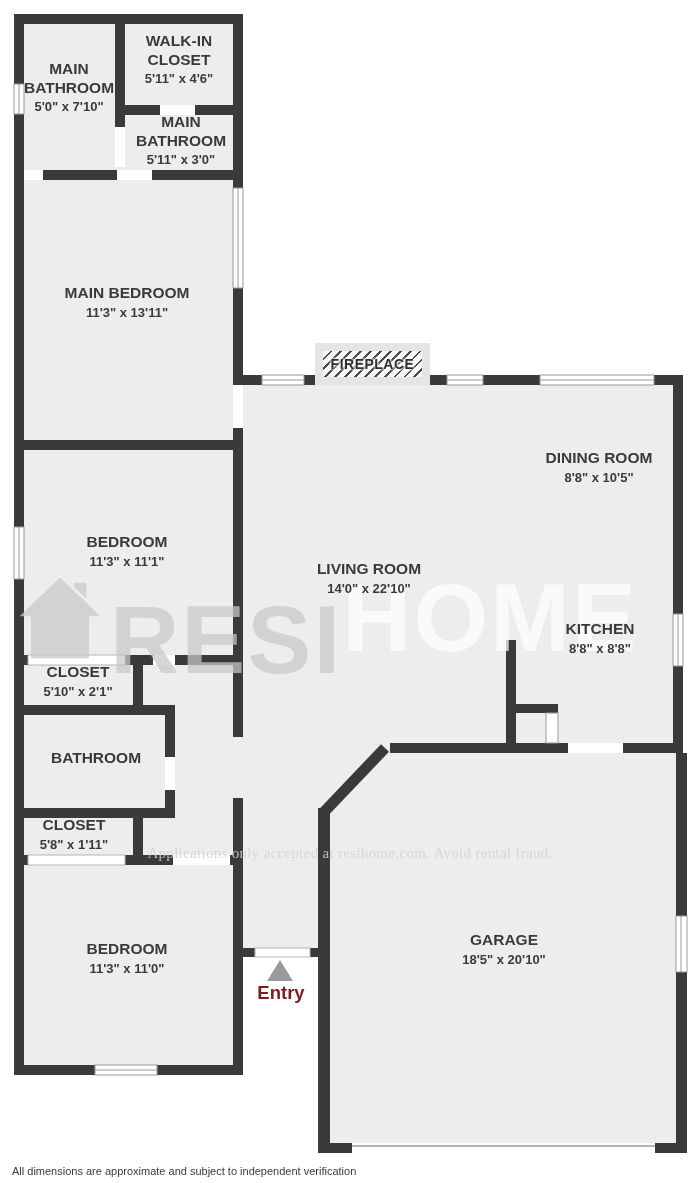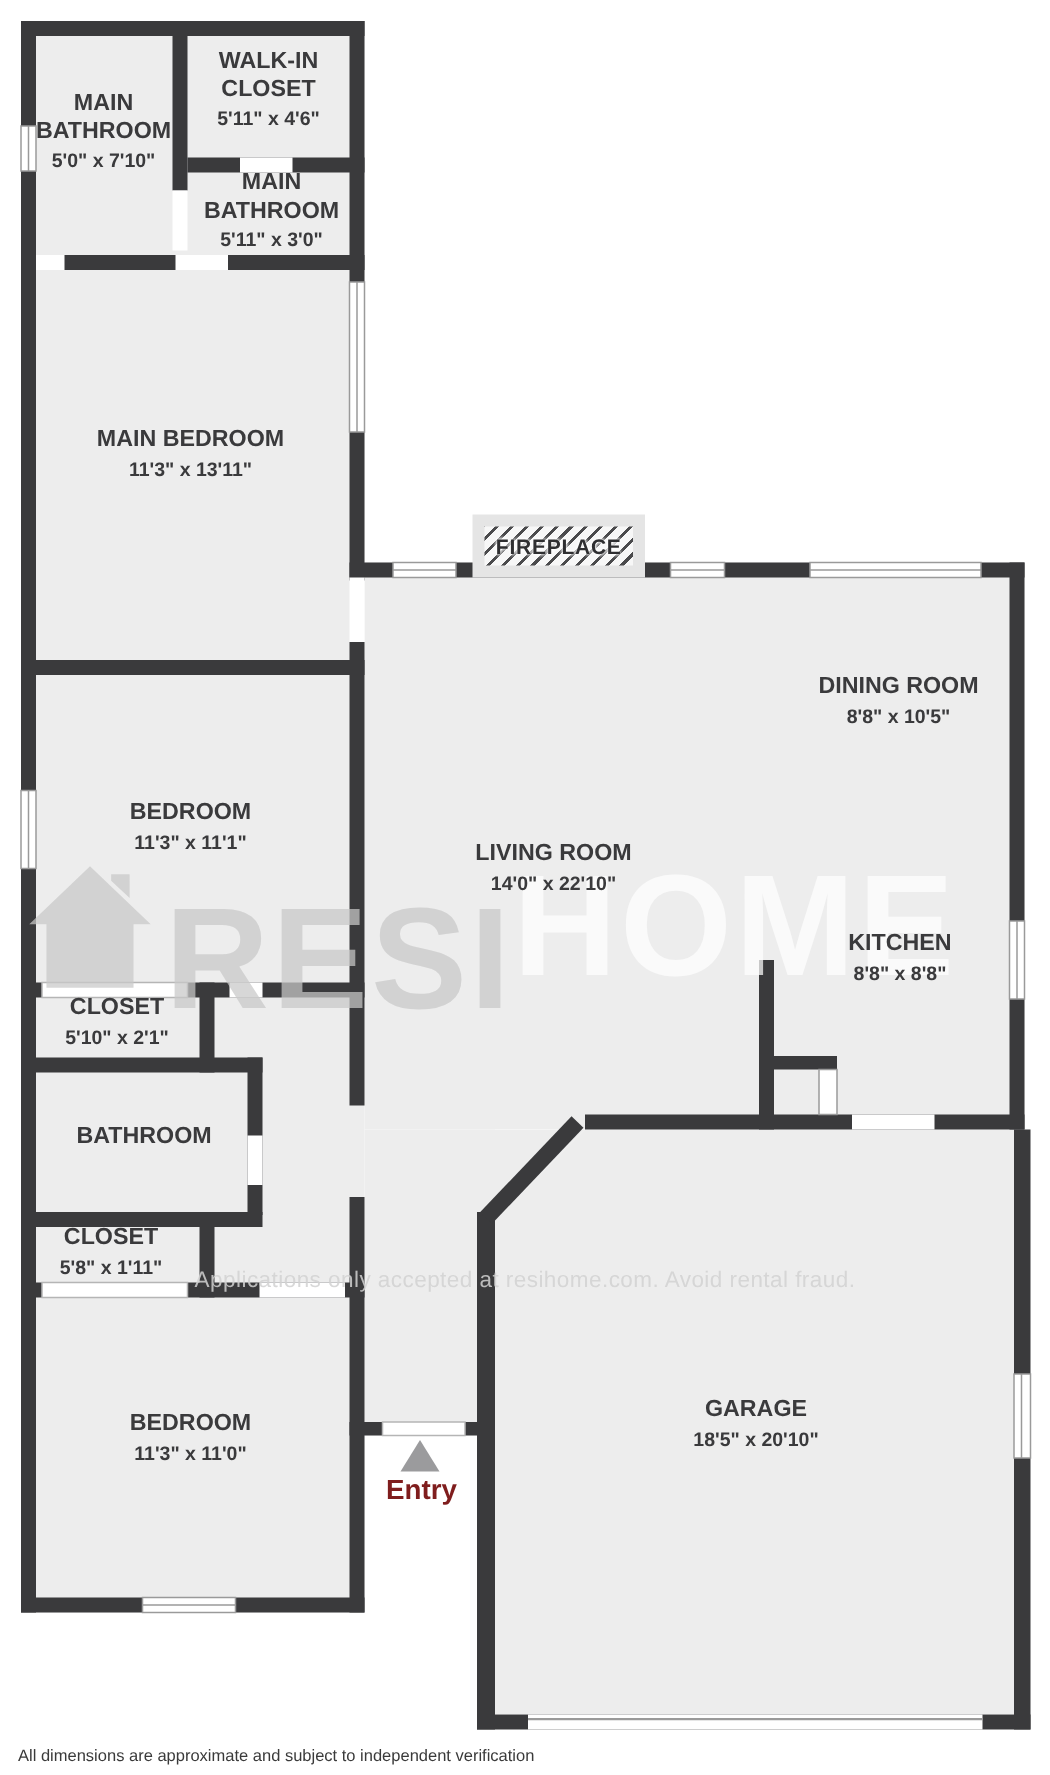--- a/index.html
+++ b/index.html
@@ -20,21 +20,21 @@
     border-left:13px solid transparent;border-right:13px solid transparent;border-bottom:21px solid #9b9b9d;}
   .entry-label{position:absolute;left:281px;top:982px;transform:translateX(-50%);
     font-size:18.5px;font-weight:700;color:#7f1d1d;z-index:6;}
   .wm-brand{position:absolute;left:16px;top:570px;width:668px;height:96px;display:flex;align-items:center;
     z-index:5;opacity:.72;white-space:nowrap;pointer-events:none;}
   .wm-icon{width:88px;height:88px;flex:0 0 auto;margin-right:6px;}
   .wm-text{font-size:96px;font-weight:700;line-height:92px;letter-spacing:2px;}
   .wm-resi{color:#c9c9c9;margin-top:44px;}
   .wm-home{color:#ffffff;}
   .wm-notice{position:absolute;left:0;top:845px;width:700px;text-align:center;z-index:5;opacity:.85;
-    color:#d2d2d2;font-size:15px;font-weight:400;letter-spacing:.3px;pointer-events:none;}
+    color:#d2d2d2;font-size:15px;font-weight:400;letter-spacing:.3px;pointer-events:none;font-family:Liberation Serif, serif;}
   .footer{position:absolute;left:12px;top:1165px;width:700px;text-align:left;z-index:7;
     color:#3a3a3a;font-size:11px;}
 </style>
 </head>
 <body>
 
 <div id="plan">
 
   <div class="floor" style="left:14px;top:14px;width:229px;height:1061px;"></div>
   <div class="floor" style="left:243px;top:375px;width:440px;height:378px;"></div>

